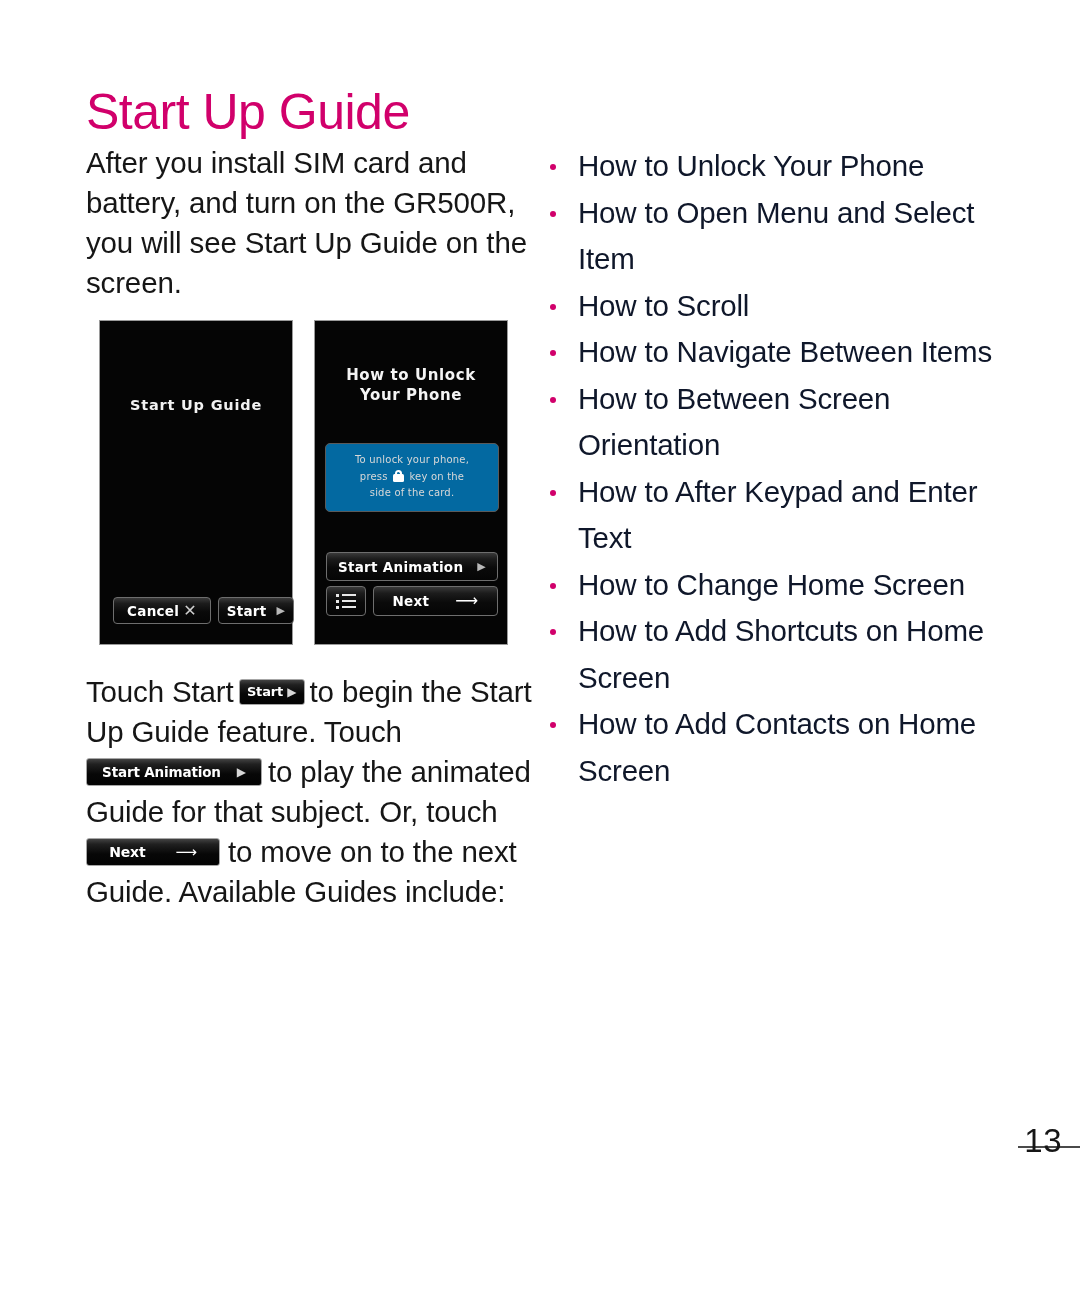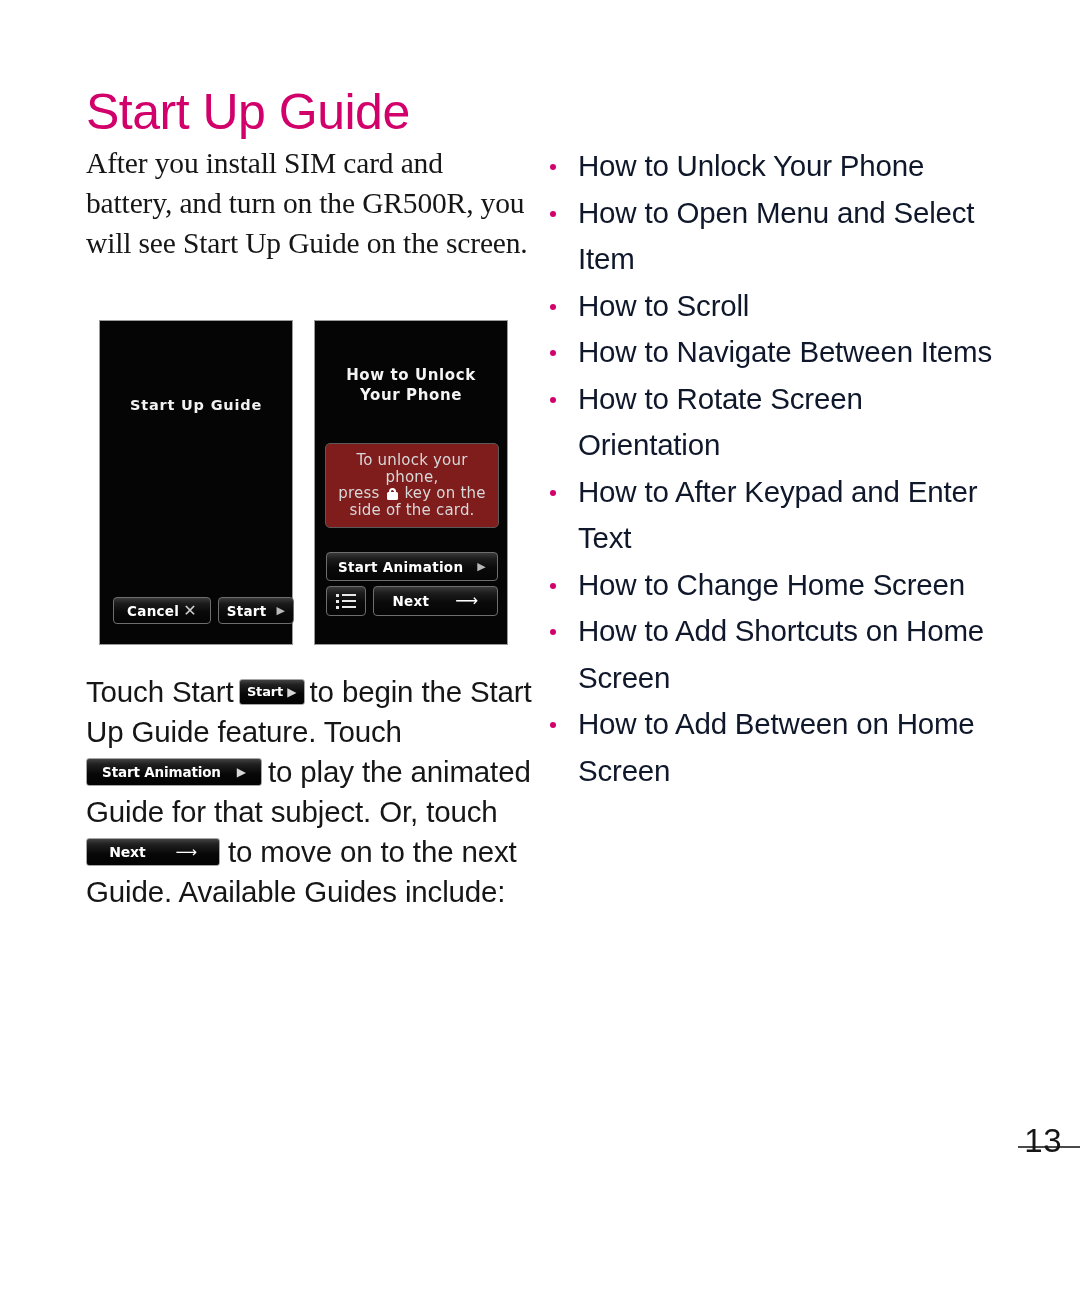--- a/index.html
+++ b/index.html
@@ -46,21 +46,20 @@
     left: 540px;
     top: 143px;
     width: 470px;
   }
 
   .body-text {
     font-size: 29.5px;
     line-height: 40px;
     color: #161616;
     letter-spacing: -0.15px;
-    font-family: Liberation Serif, serif;
   }
 
   .para-intro {
     margin: 0;
   }
 
   
   .shots {
     position: absolute;
     left: 99px;
@@ -111,25 +110,25 @@
 
   
   .info-box {
     position: absolute;
     left: 10px;
     top: 122px;
     width: 174px;
     box-sizing: border-box;
     border: 1px solid #5a5a5a;
     border-radius: 5px;
-    background: #7f1d1d;
+    background: #0369a1;
     padding: 8px 5px 9px 5px;
     text-align: center;
     color: #d8d8d8;
-    font-size: 15px;
+    font-size: 10px;
     line-height: 16.5px;
     letter-spacing: 0.2px;
   }
   .lock-glyph {
     display: inline-block;
     vertical-align: -2px;
     width: 11px;
     height: 12px;
     position: relative;
     margin: 0 2px;
@@ -414,24 +413,24 @@
         <span>Next</span>
         <span class="ib-arrow">⟶</span>
       </span><span>to move on to the next Guide. Available Guides include:</span></div>
 
   <div class="col-right">
     <ul class="guides">
         <li>How to Unlock Your Phone</li>
         <li>How to Open Menu and Select Item</li>
         <li>How to Scroll</li>
         <li>How to Navigate Between Items</li>
-        <li>How to Rotate Screen Orientation</li>
+        <li>How to Between Screen Orientation</li>
         <li>How to After Keypad and Enter Text</li>
         <li>How to Change Home Screen</li>
         <li>How to Add Shortcuts on Home Screen</li>
-        <li>How to Add Between on Home Screen</li>
+        <li>How to Add Contacts on Home Screen</li>
       </ul>
   </div>
 
   <div class="footer-rule"></div>
   <div class="page-number">13</div>
 
 </div>
 
 </body></html>

